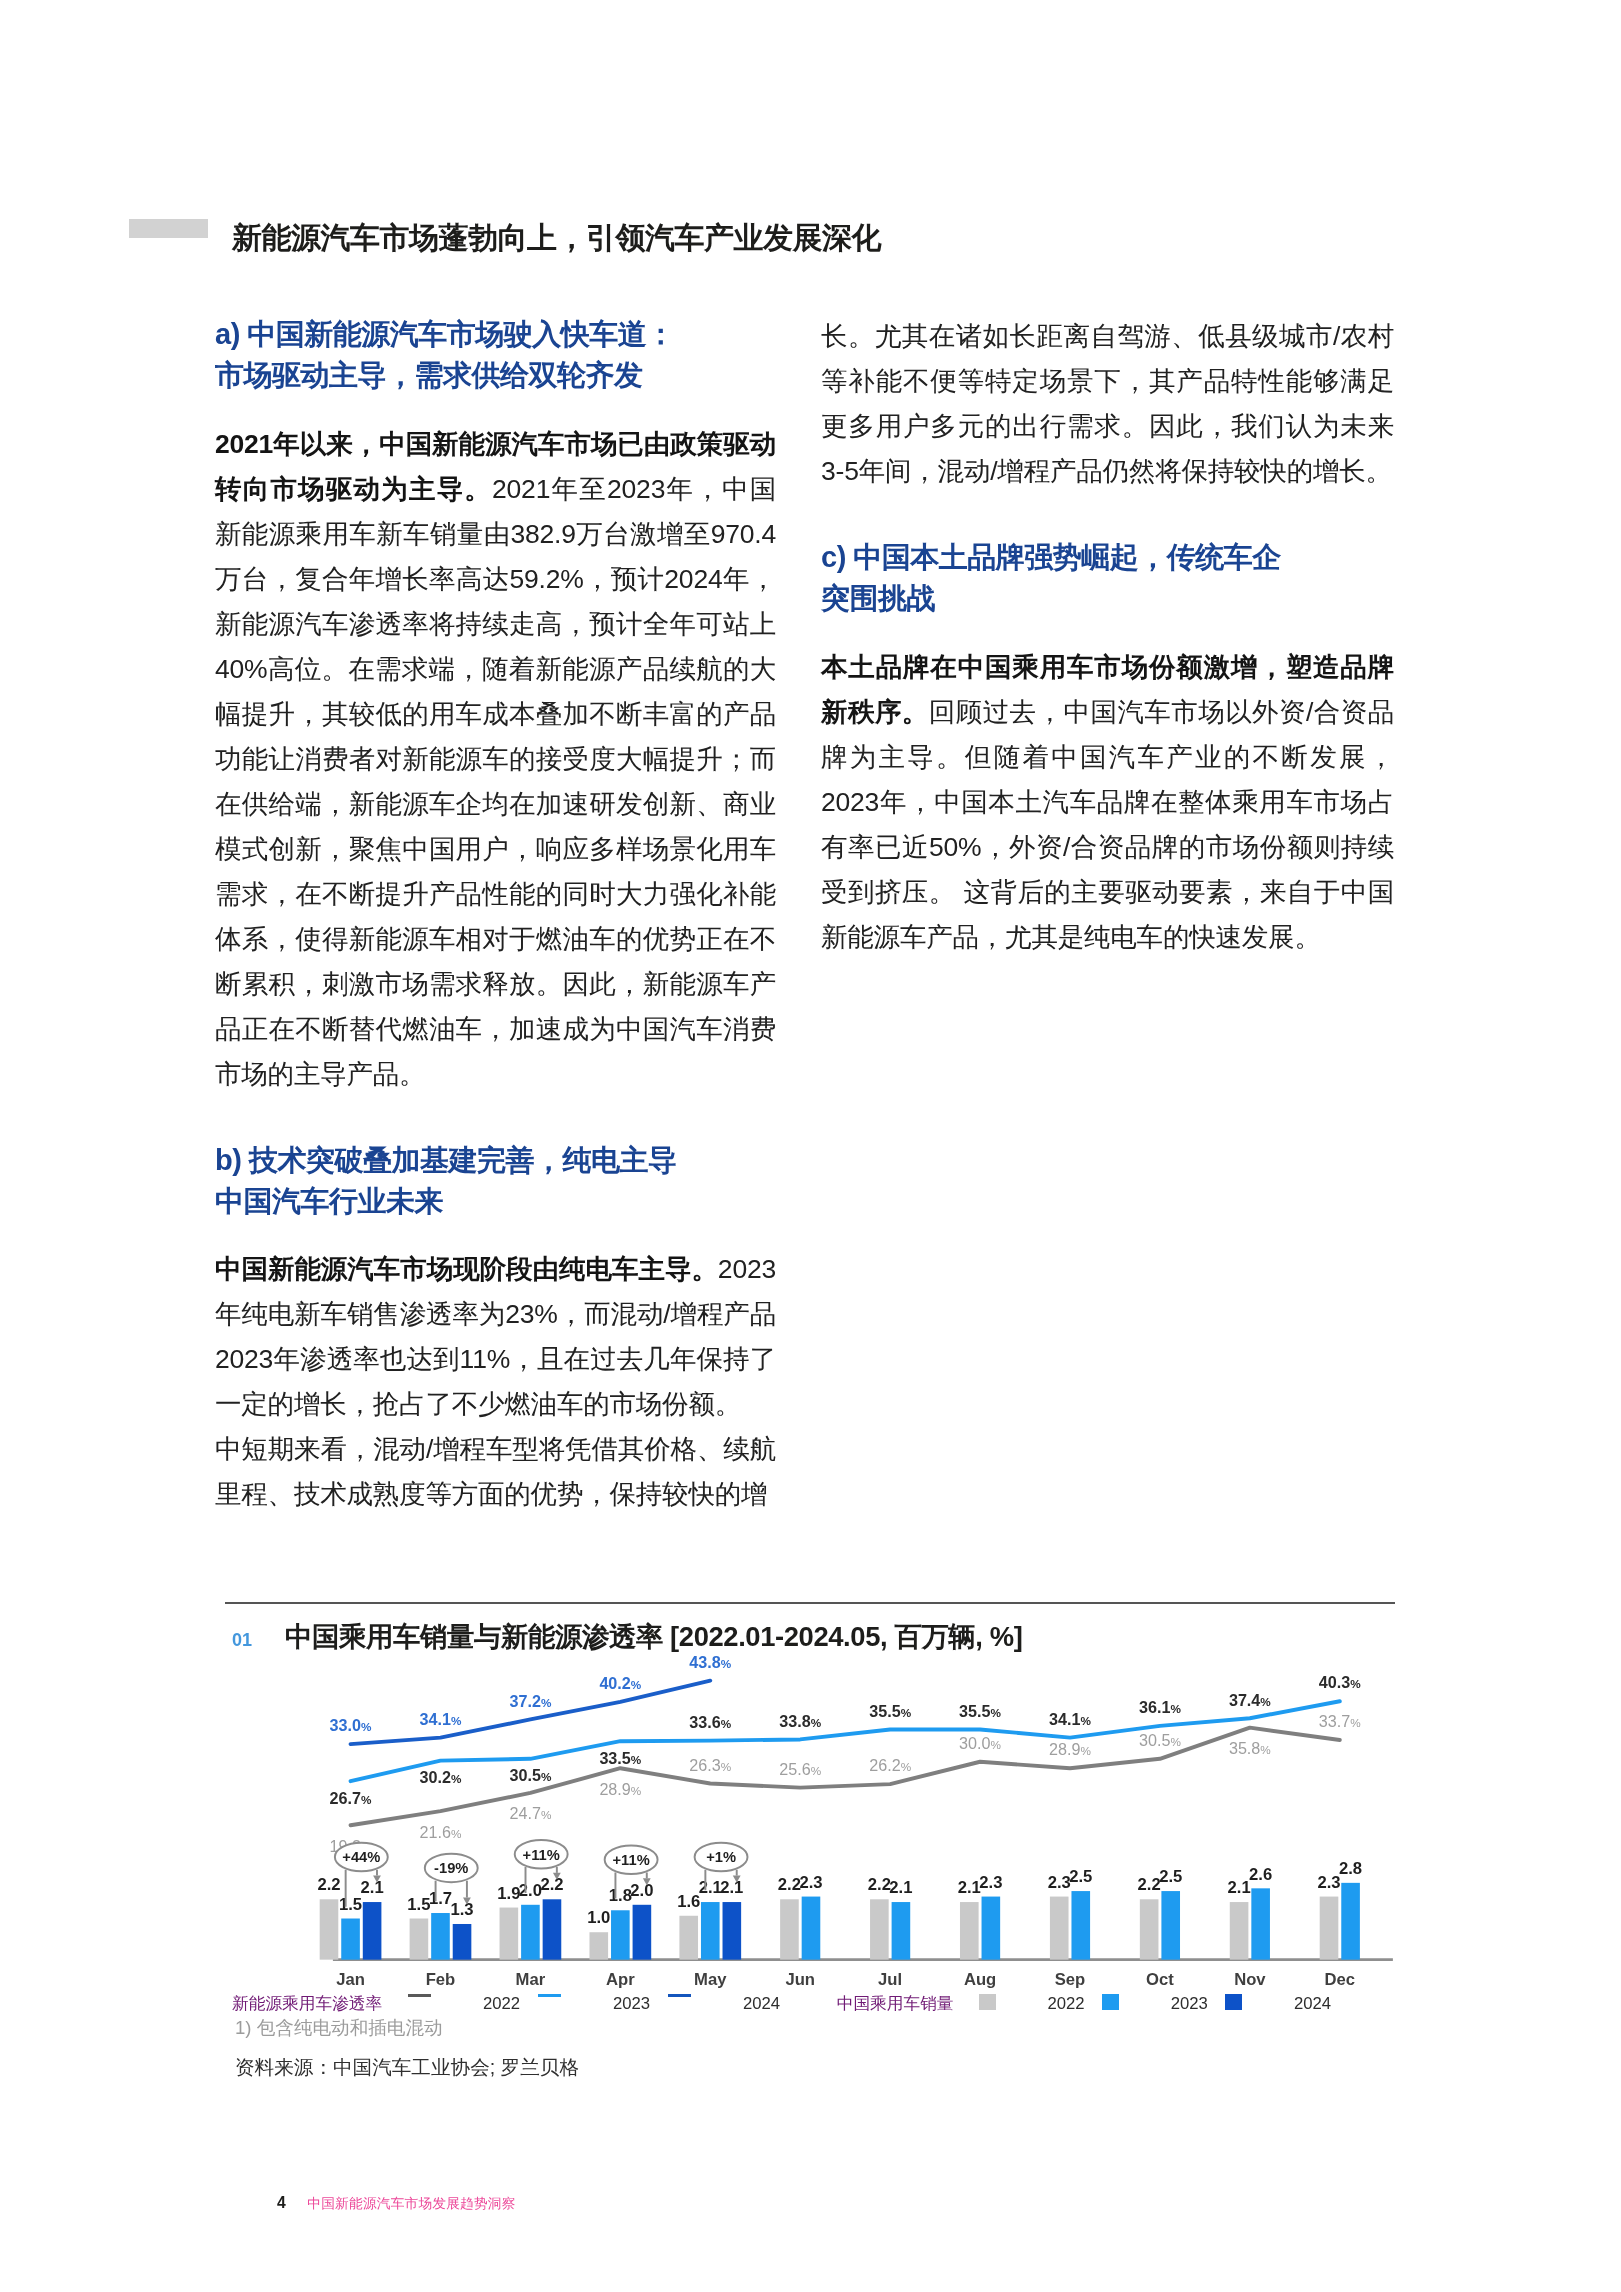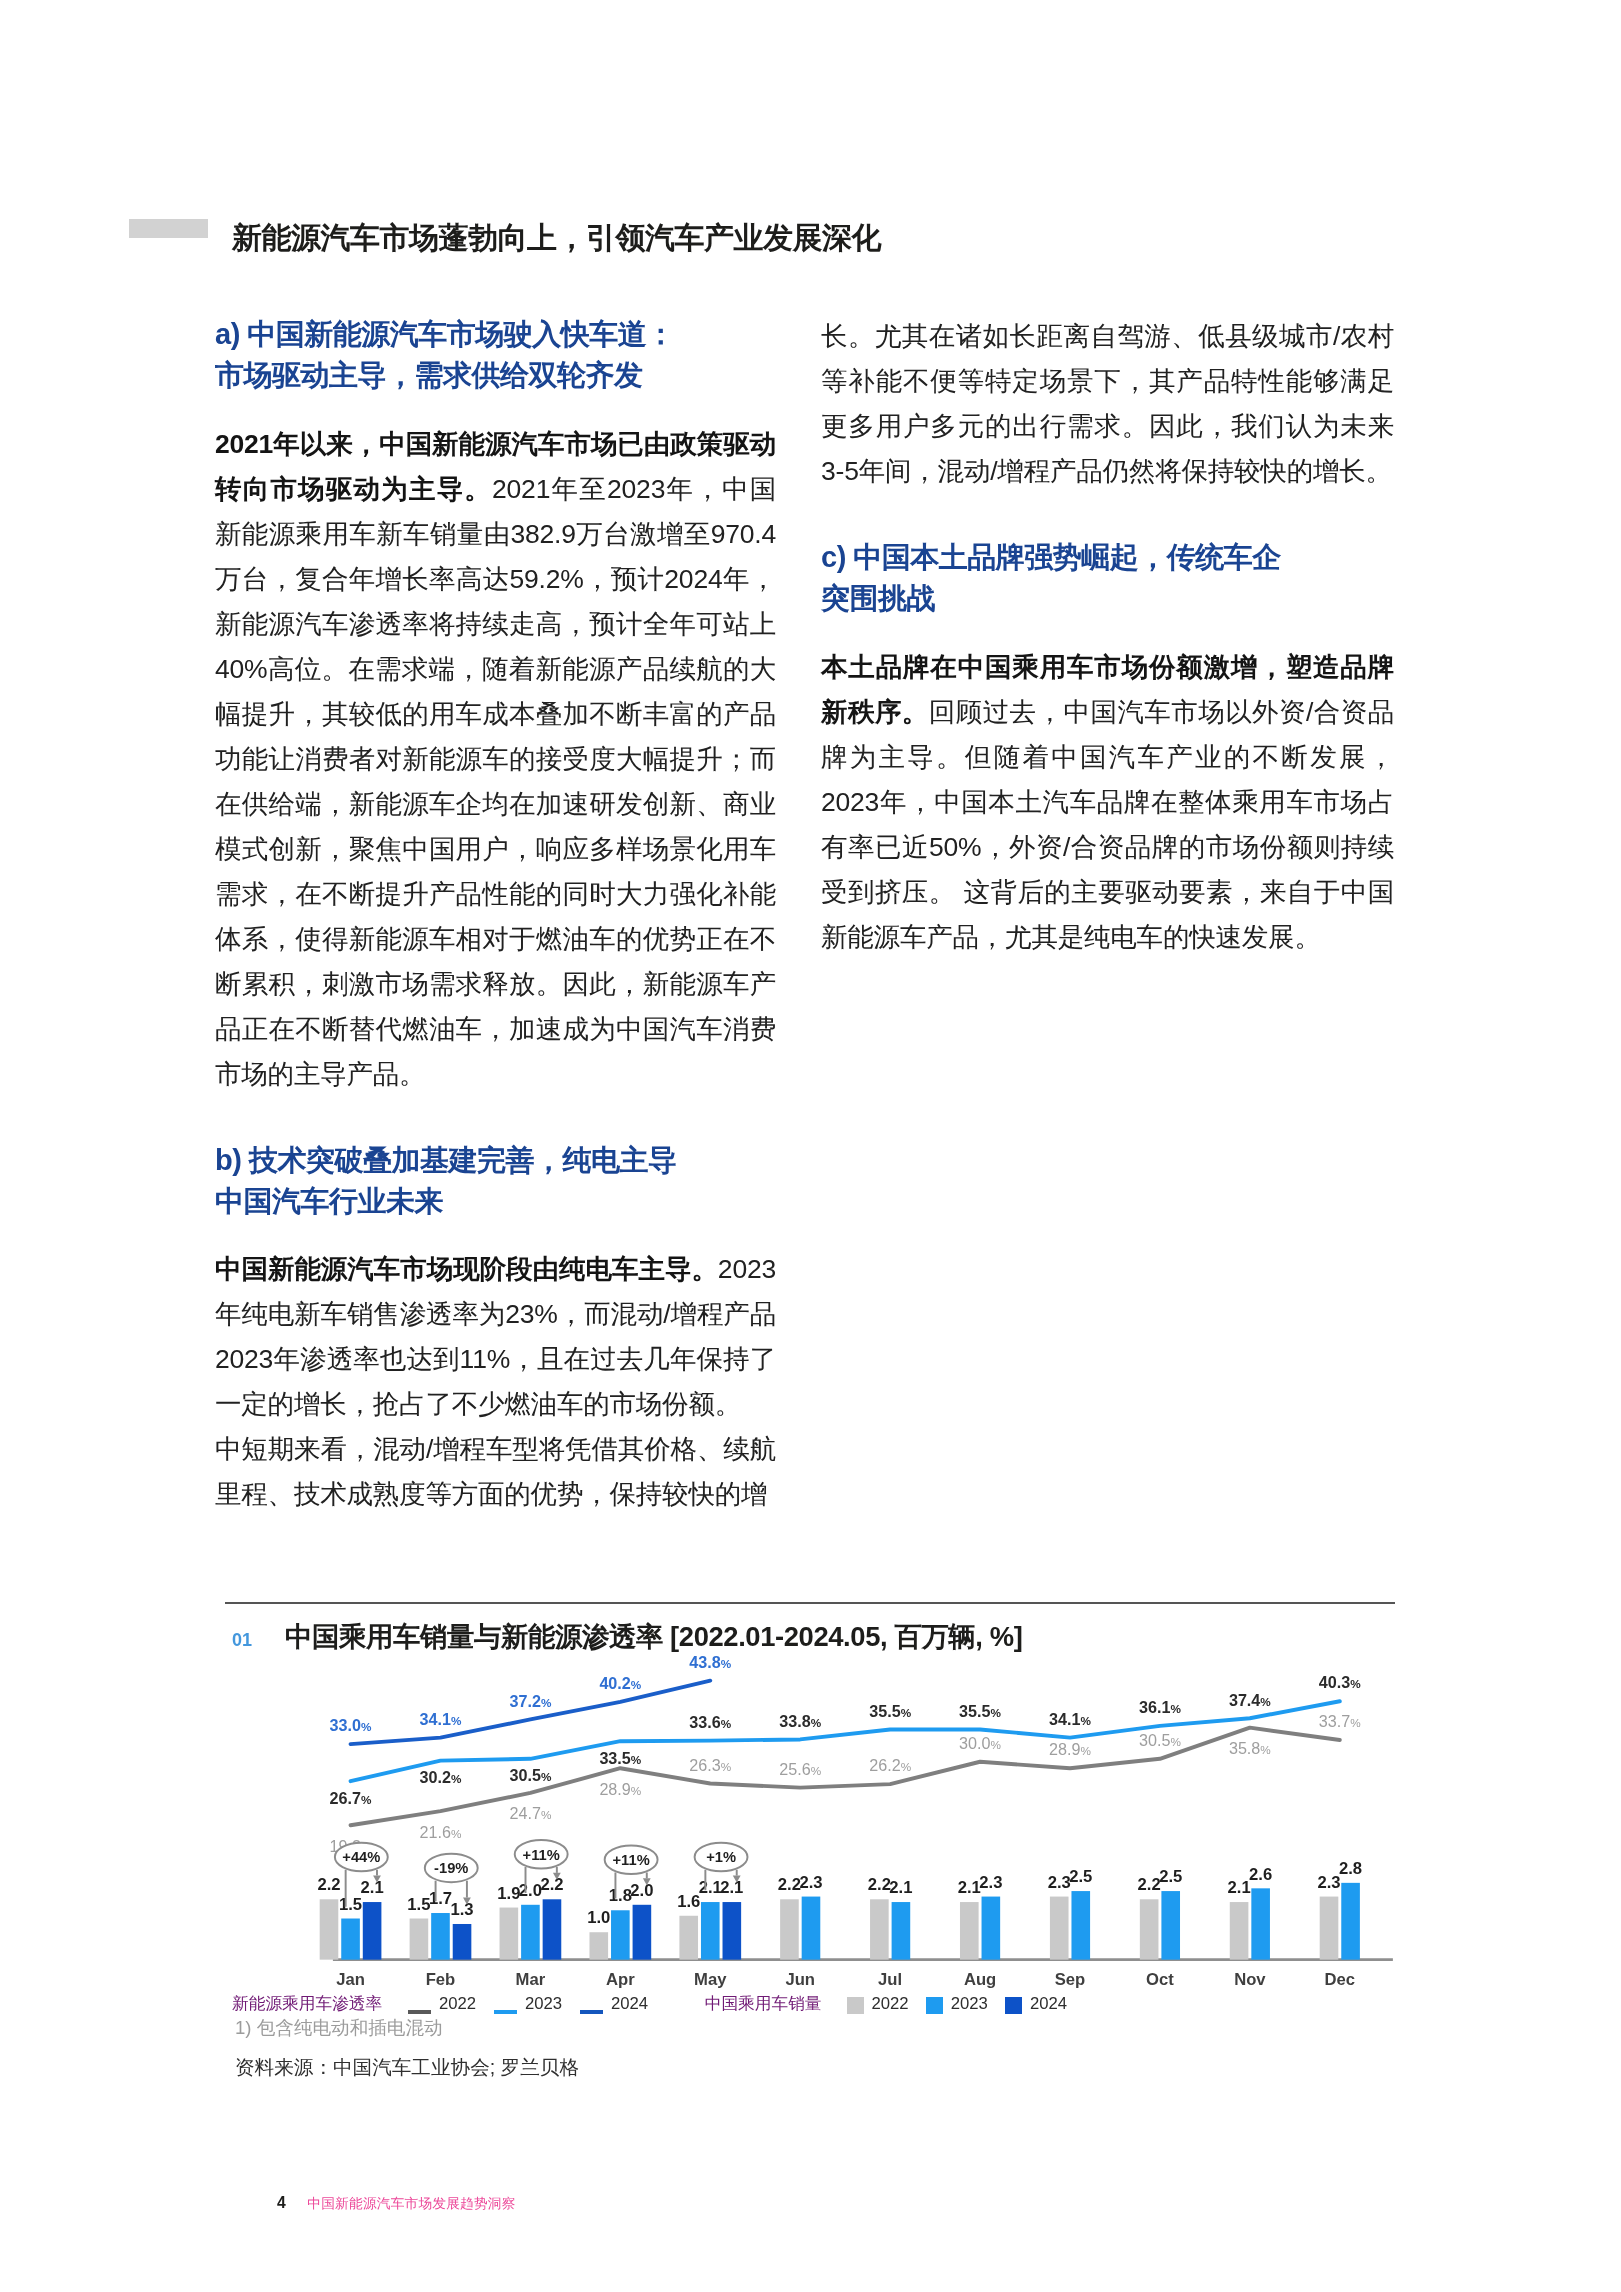--- a/index.html
+++ b/index.html
@@ -17,21 +17,21 @@
   .lead{font-weight:700;color:#141414;}
   .ref-link{color:#4397dd;font-weight:700;white-space:nowrap;}
   .chart-rule{position:absolute;left:225px;top:1602px;width:1170px;height:2px;background:#555;}
   .chart-header{position:absolute;left:232px;top:1619px;display:flex;gap:33px;align-items:baseline;}
   .chart-no{font-size:18px;font-weight:700;color:#4397dd;}
   .chart-title{font-size:27.4px;font-weight:700;color:#1d1d1b;letter-spacing:-0.4px;}
   .chart-svg{position:absolute;left:225px;top:1654px;}
   .legend{position:absolute;left:232px;top:1992px;display:flex;align-items:center;font-size:16.7px;color:#2e2e2e;}
   .legend .grp{color:#701a75;margin-right:25.5px;}
   .legend .grp2{margin-left:39px;}
-  .legend-item{display:flex;align-items:flex-end;margin-right:17.6px;}
+  .legend-item{display:flex;align-items:flex-start;margin-right:17.6px;gap:44px;}
   .legend-item .dash{display:inline-block;width:23.5px;height:3.9px;margin-right:7.8px;}
   .legend-item .sq{display:inline-block;width:16.7px;height:16.7px;margin-right:7.8px;}
   .footnote{position:absolute;left:235px;top:2015px;font-size:18.6px;color:#9c9c9c;}
   .source{position:absolute;left:235px;top:2054px;font-size:19.6px;color:#2f2f2f;}
   .footer{position:absolute;left:277px;top:2194px;display:flex;align-items:baseline;gap:21.6px;}
   .footer .pn{font-size:15.7px;font-weight:700;color:#1d1d1b;}
   .footer .dt{font-size:13.7px;color:#ec4899;letter-spacing:0.2px;}
 </style>
 </head>
 <body>

